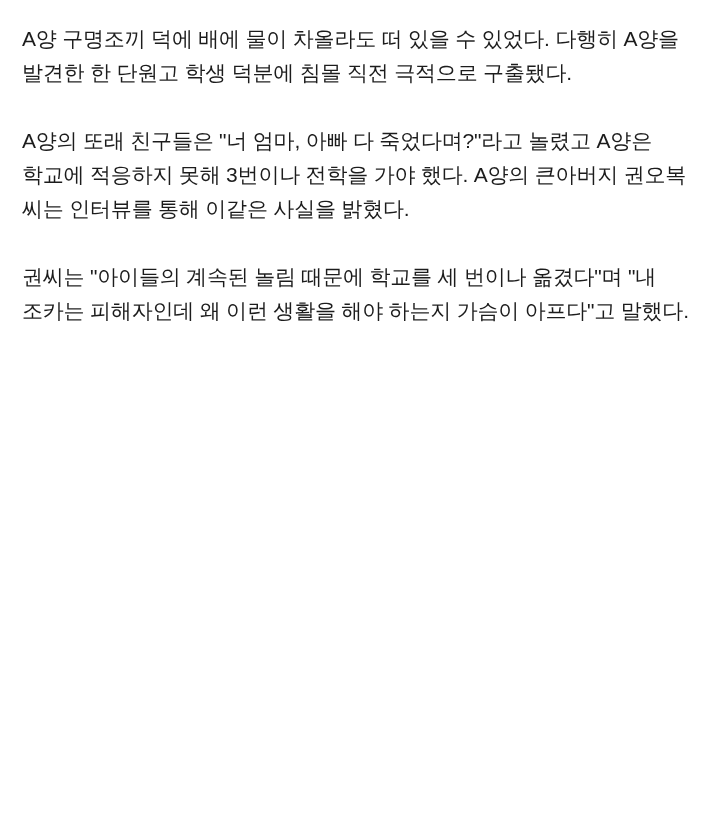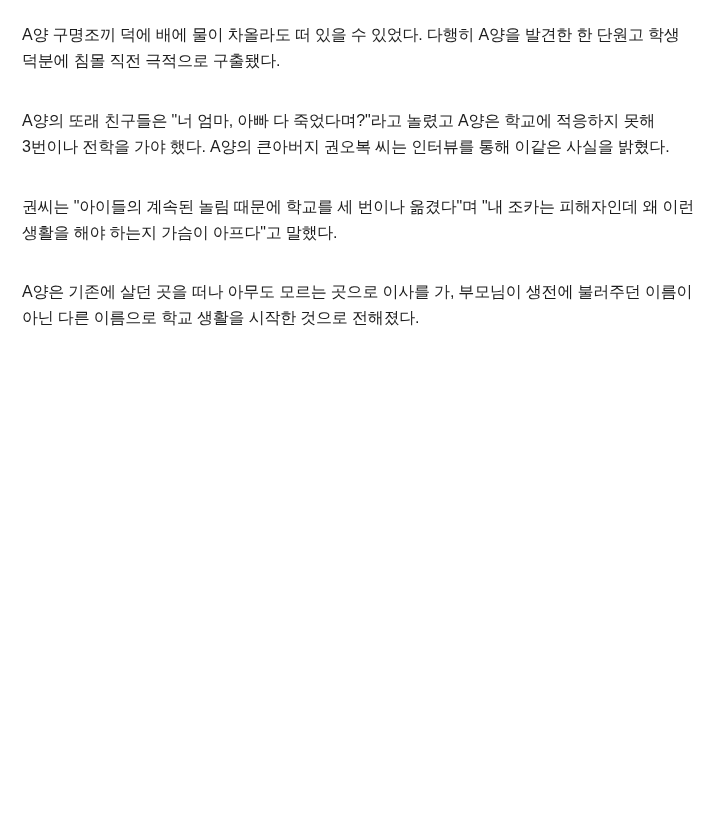--- a/index.html
+++ b/index.html
@@ -13,33 +13,32 @@
     font-family: "Liberation Sans", "DejaVu Sans", sans-serif;
     color: #1a1a1a;
     overflow: hidden;
   }
   .article {
     box-sizing: border-box;
     width: 720px;
     padding: 22px 22px 0 22px;
   }
   .para {
-    font-size: 16px;
+    font-size: 21px;
     line-height: 1.62;
     letter-spacing: -0.2px;
     color: #1c1c1c;
     margin: 0;
     word-break: keep-all;
     white-space: pre-wrap;
   }
   .para + .para {
     margin-top: 34px;
   }
 </style>
 </head>
 <body>
 
 <div class="article">
   <p class="para">A양 구명조끼 덕에 배에 물이 차올라도 떠 있을 수 있었다. 다행히 A양을 발견한 한 단원고 학생 덕분에 침몰 직전 극적으로 구출됐다.</p>
   <p class="para">A양의 또래 친구들은 "너 엄마, 아빠 다 죽었다며?"라고 놀렸고 A양은 학교에 적응하지 못해 3번이나 전학을 가야 했다. A양의 큰아버지 권오복 씨는 인터뷰를 통해 이같은 사실을 밝혔다.</p>
   <p class="para">권씨는 "아이들의 계속된 놀림 때문에 학교를 세 번이나 옮겼다"며 "내 조카는 피해자인데 왜 이런 생활을 해야 하는지 가슴이 아프다"고 말했다.</p>
-  <p class="para">A양은 기존에 살던 곳을 떠나 아무도 모르는 곳으로 이사를 가, 부모님이 생전에 불러주던 이름이 아닌 다른 이름으로 학교 생활을 시작한 것으로 전해졌다.</p>
 </div>
 
 </body></html>

